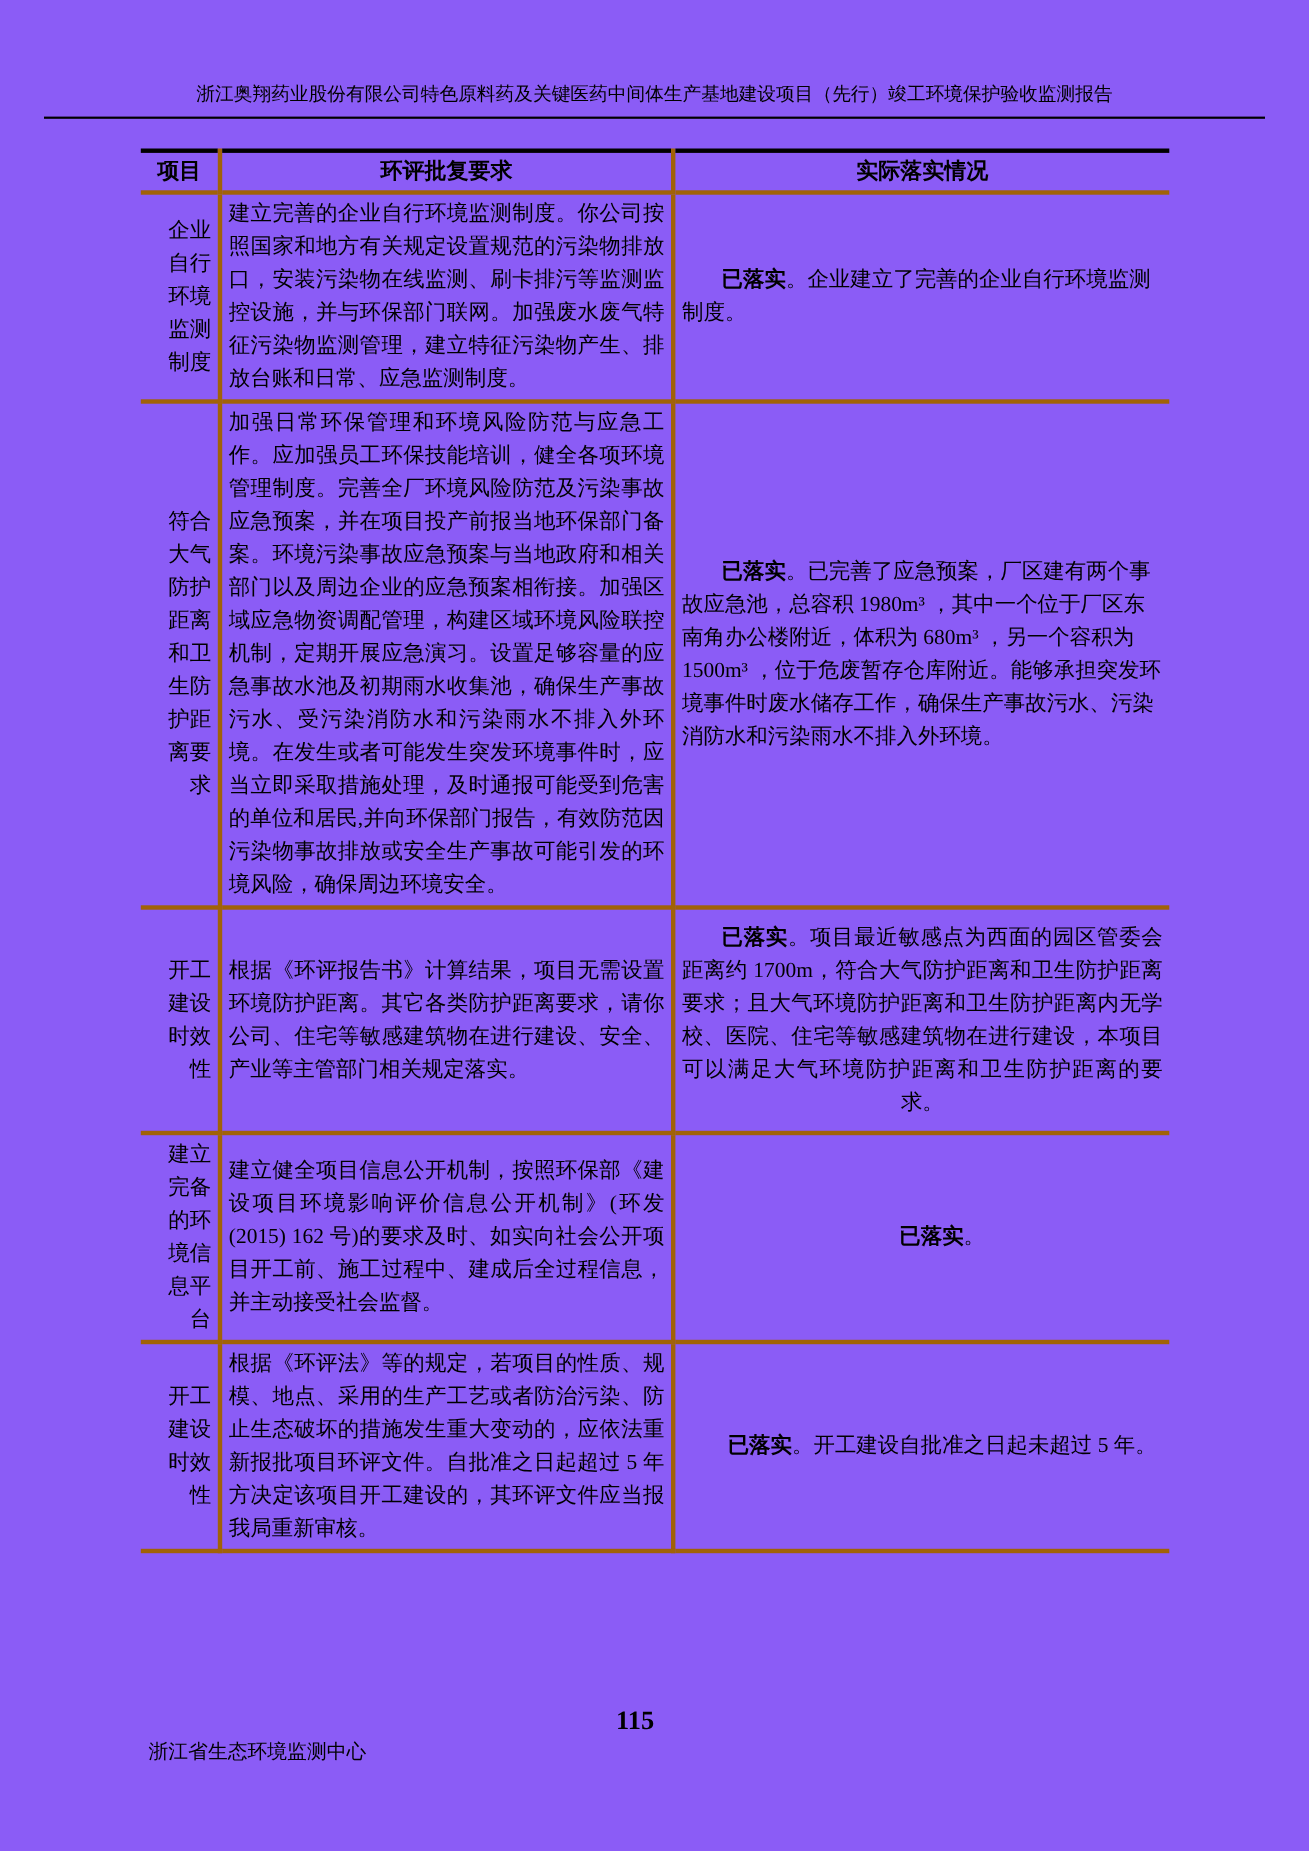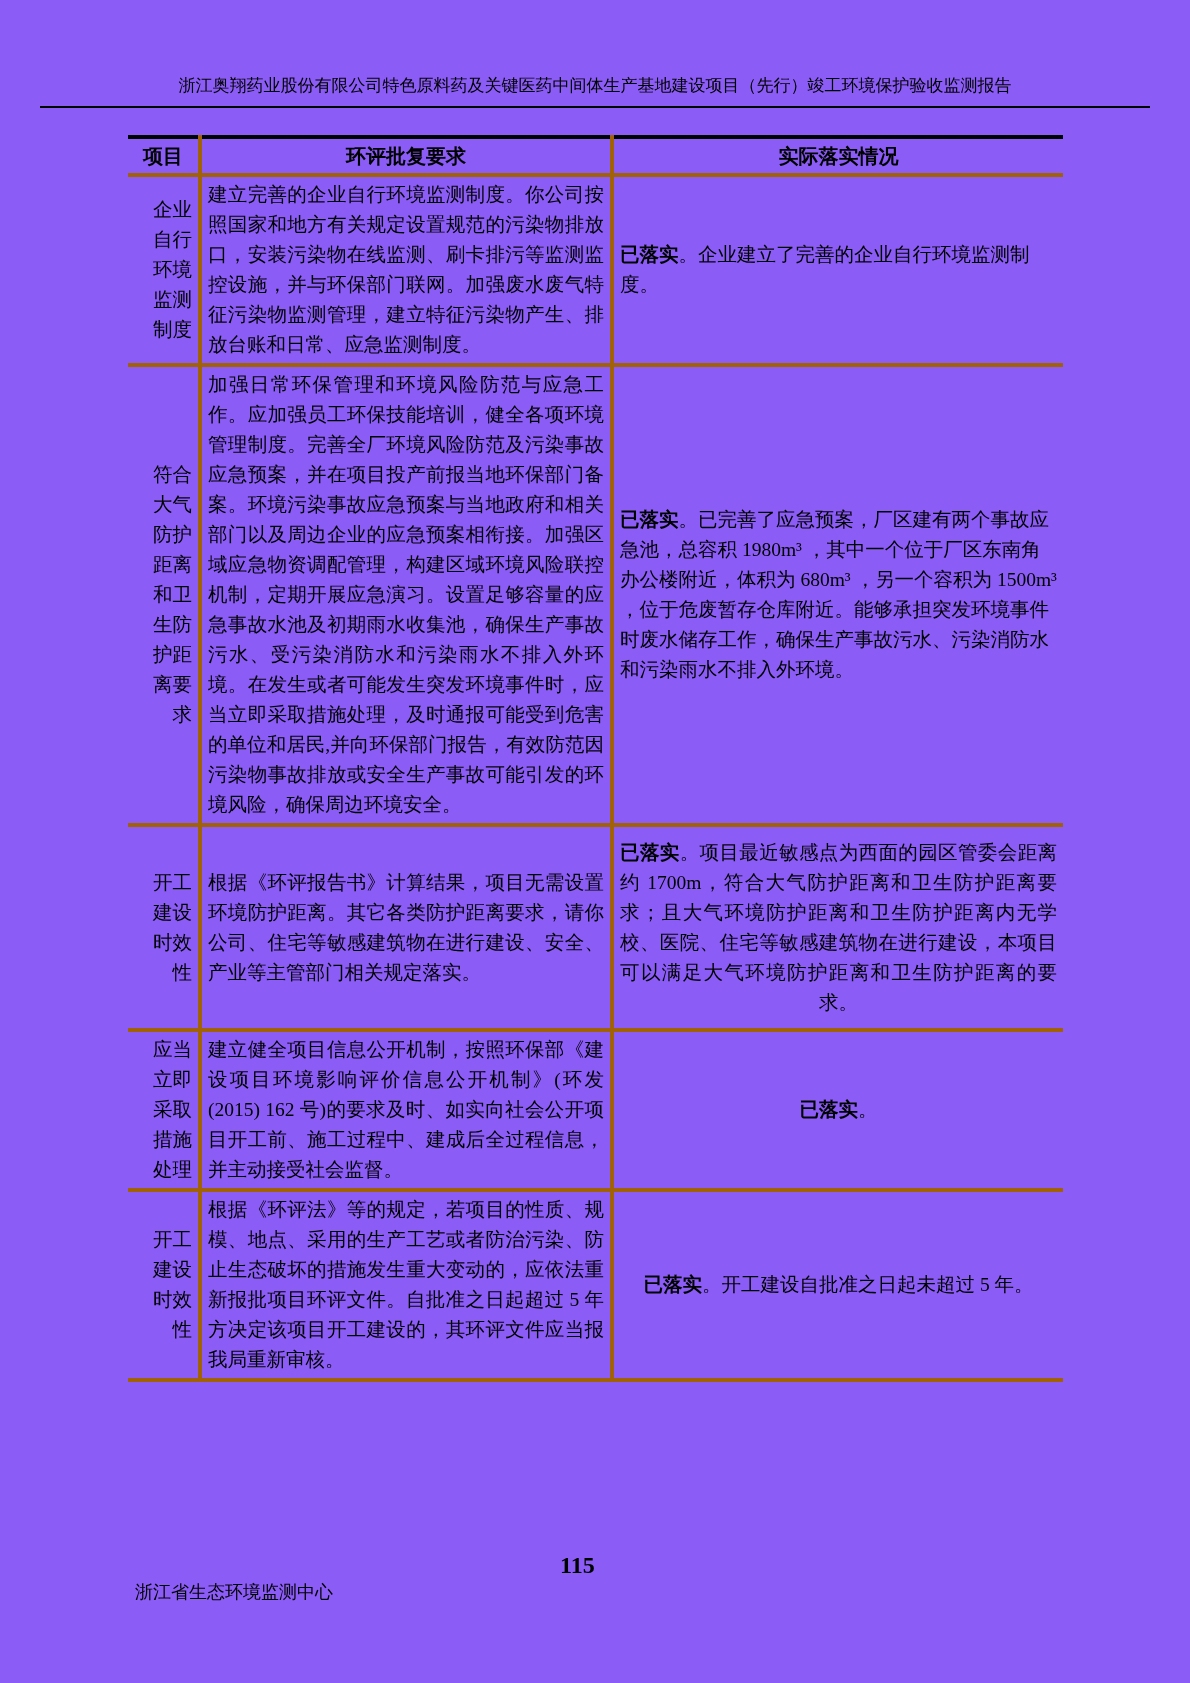--- a/index.html
+++ b/index.html
@@ -41,21 +41,21 @@
     border-bottom:2px solid #000;
     font-weight:bold; font-size:20px;
     text-align:center; height:38px;
     padding:2px 4px;
   }
   .c-item  { text-align:right; padding:3px 2px; }
   .c-req   { text-align:justify; }
   .s-left  { text-align:left; }
   .s-center{ text-align:center; }
   .s-justc { text-align:justify; text-align-last:center; }
-  .s-label { font-weight:bold; }
+  .s-label { font-weight:bold;margin-left:36px; }
   .r1 { height:187px; }
   .r2 { height:120px; }
   .r3 { height:423px; }
   .r4 { height:205px; }
   .r5 { height:135px; }
   .r6 { height:147px; }
   .doc-footer-org {
     position:absolute; top:1552px; left:135px;
     font-size:18px;
     margin-top:28px;
@@ -97,21 +97,21 @@
         <td class="c-item">符合大气防护距离和卫生防护距离要求</td>
         <td class="c-req">加强日常环保管理和环境风险防范与应急工作。应加强员工环保技能培训，健全各项环境管理制度。完善全厂环境风险防范及污染事故应急预案，并在项目投产前报当地环保部门备案。环境污染事故应急预案与当地政府和相关部门以及周边企业的应急预案相衔接。加强区域应急物资调配管理，构建区域环境风险联控机制，定期开展应急演习。设置足够容量的应急事故水池及初期雨水收集池，确保生产事故污水、受污染消防水和污染雨水不排入外环境。在发生或者可能发生突发环境事件时，应当立即采取措施处理，及时通报可能受到危害的单位和居民,并向环保部门报告，有效防范因污染物事故排放或安全生产事故可能引发的环境风险，确保周边环境安全。</td>
         <td class="s-left"><span class="s-label">已落实</span><span>。已完善了应急预案，厂区建有两个事故应急池，总容积 1980m³ ，其中一个位于厂区东南角办公楼附近，体积为 680m³ ，另一个容积为 1500m³ ，位于危废暂存仓库附近。能够承担突发环境事件时废水储存工作，确保生产事故污水、污染消防水和污染雨水不排入外环境。</span></td>
       </tr>
       <tr class="r4">
         <td class="c-item">开工建设时效性</td>
         <td class="c-req">根据《环评报告书》计算结果，项目无需设置环境防护距离。其它各类防护距离要求，请你公司、住宅等敏感建筑物在进行建设、安全、产业等主管部门相关规定落实。</td>
         <td class="s-justc"><span class="s-label">已落实</span><span>。项目最近敏感点为西面的园区管委会距离约 1700m，符合大气防护距离和卫生防护距离要求；且大气环境防护距离和卫生防护距离内无学校、医院、住宅等敏感建筑物在进行建设，本项目可以满足大气环境防护距离和卫生防护距离的要求。</span></td>
       </tr>
       <tr class="r5">
-        <td class="c-item">应当立即采取措施处理</td>
+        <td class="c-item">建立完备的环境信息平台</td>
         <td class="c-req">建立健全项目信息公开机制，按照环保部《建设项目环境影响评价信息公开机制》(环发 (2015) 162 号)的要求及时、如实向社会公开项目开工前、施工过程中、建成后全过程信息，并主动接受社会监督。</td>
         <td class="s-center"><span class="s-label">已落实</span><span>。</span></td>
       </tr>
       <tr class="r6">
         <td class="c-item">开工建设时效性</td>
         <td class="c-req">根据《环评法》等的规定，若项目的性质、规模、地点、采用的生产工艺或者防治污染、防止生态破坏的措施发生重大变动的，应依法重新报批项目环评文件。自批准之日起超过 5 年方决定该项目开工建设的，其环评文件应当报我局重新审核。</td>
         <td class="s-justc"><span class="s-label">已落实</span><span>。开工建设自批准之日起未超过 5 年。</span></td>
       </tr>
     </tbody>
   </table>

